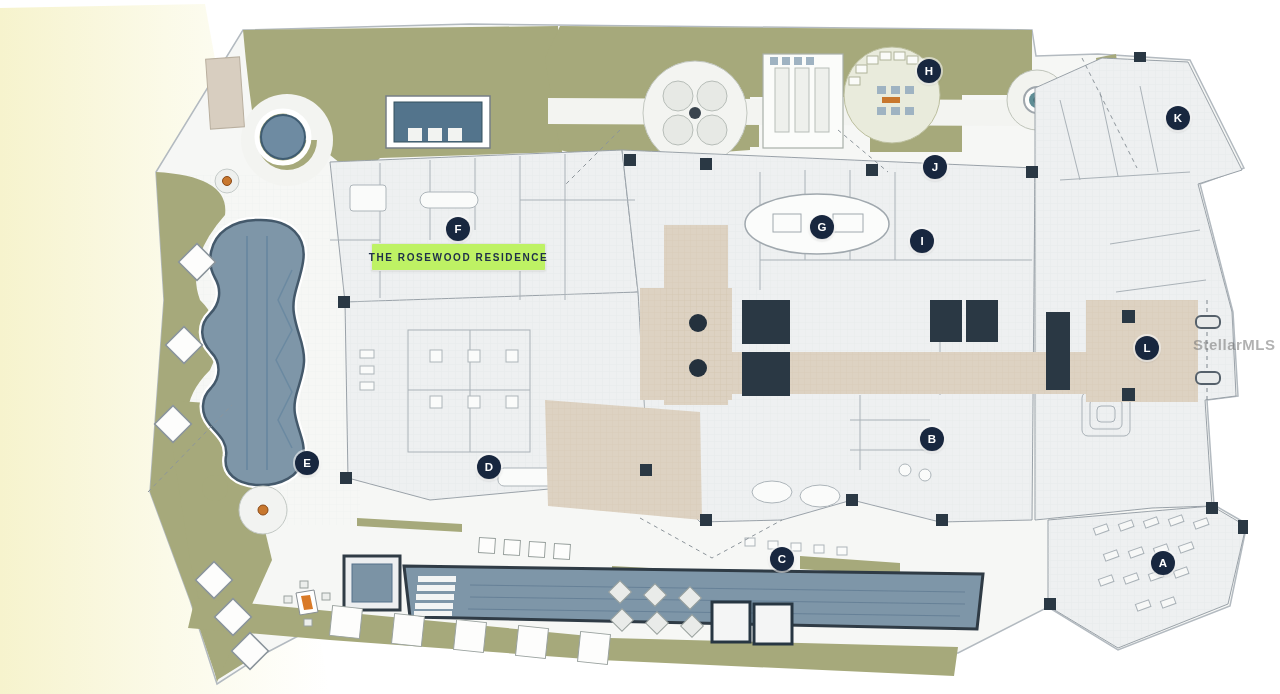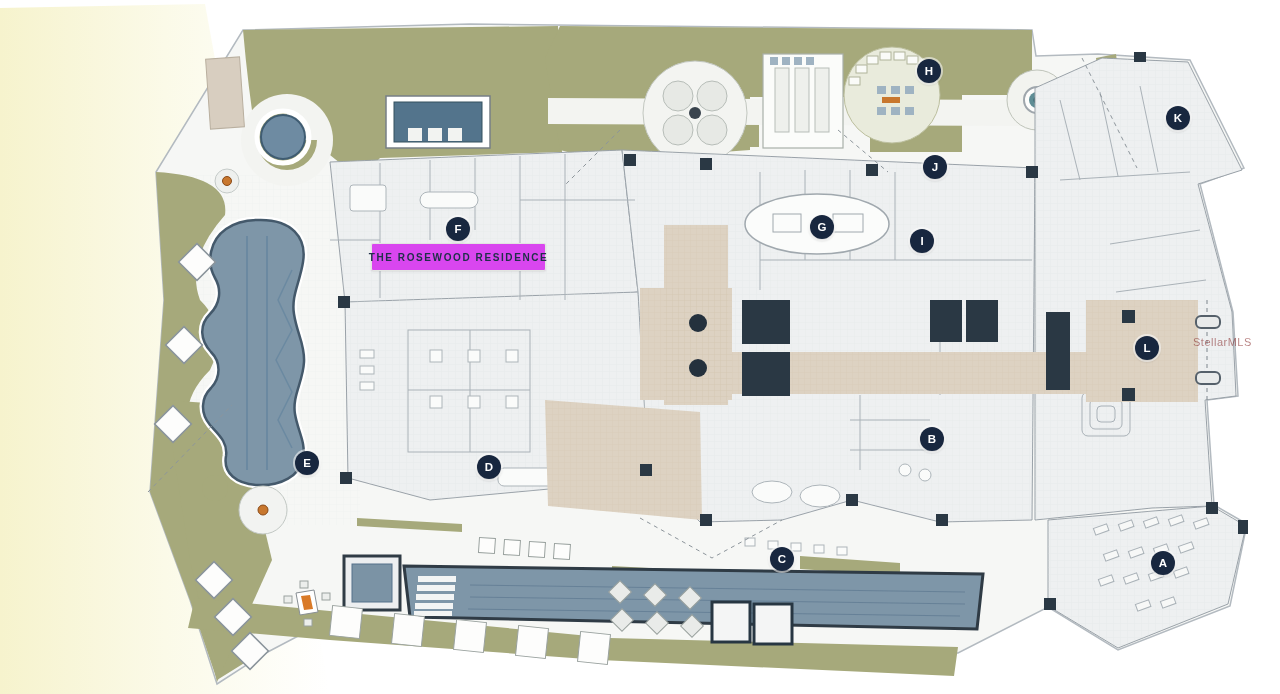--- a/index.html
+++ b/index.html
@@ -9,29 +9,29 @@
   .marker{
     position:absolute;width:24px;height:24px;border-radius:50%;
     background:var(--marker-bg,#18273f);
     color:#ffffff;font-size:11.5px;font-weight:bold;line-height:24px;text-align:center;
     transform:translate(-50%,-50%);
     box-shadow:0 0 0 2px rgba(255,255,255,0.55), 0 1px 3px rgba(0,0,0,0.35);
     user-select:none;
   }
   .title-label{
     position:absolute;left:371px;top:243px;width:173px;height:26px;
-    background:#d946ef;border:1px solid #e3e5e1;border-radius:2px;
+    background:#bef264;border:1px solid #e3e5e1;border-radius:2px;
     display:flex;align-items:center;justify-content:center;
     color:#20304a;font-size:10px;font-weight:bold;letter-spacing:1.6px;
     box-shadow:0 1px 2px rgba(0,0,0,0.08);
     white-space:nowrap;
   }
   .watermark{
     position:absolute;left:1193px;top:336px;
-    color:#7f1d1d;opacity:0.55;font-size:11px;font-weight:normal;letter-spacing:0.5px;
+    color:#737373;opacity:0.55;font-size:15px;font-weight:bold;letter-spacing:0.5px;
   }
 </style>
 </head>
 <body>
 
 <div class="canvas">
 
 <svg width="1280" height="694" viewBox="0 0 1280 694">
   <defs>
     <linearGradient id="yellowFade" x1="0" y1="0" x2="1" y2="0">

